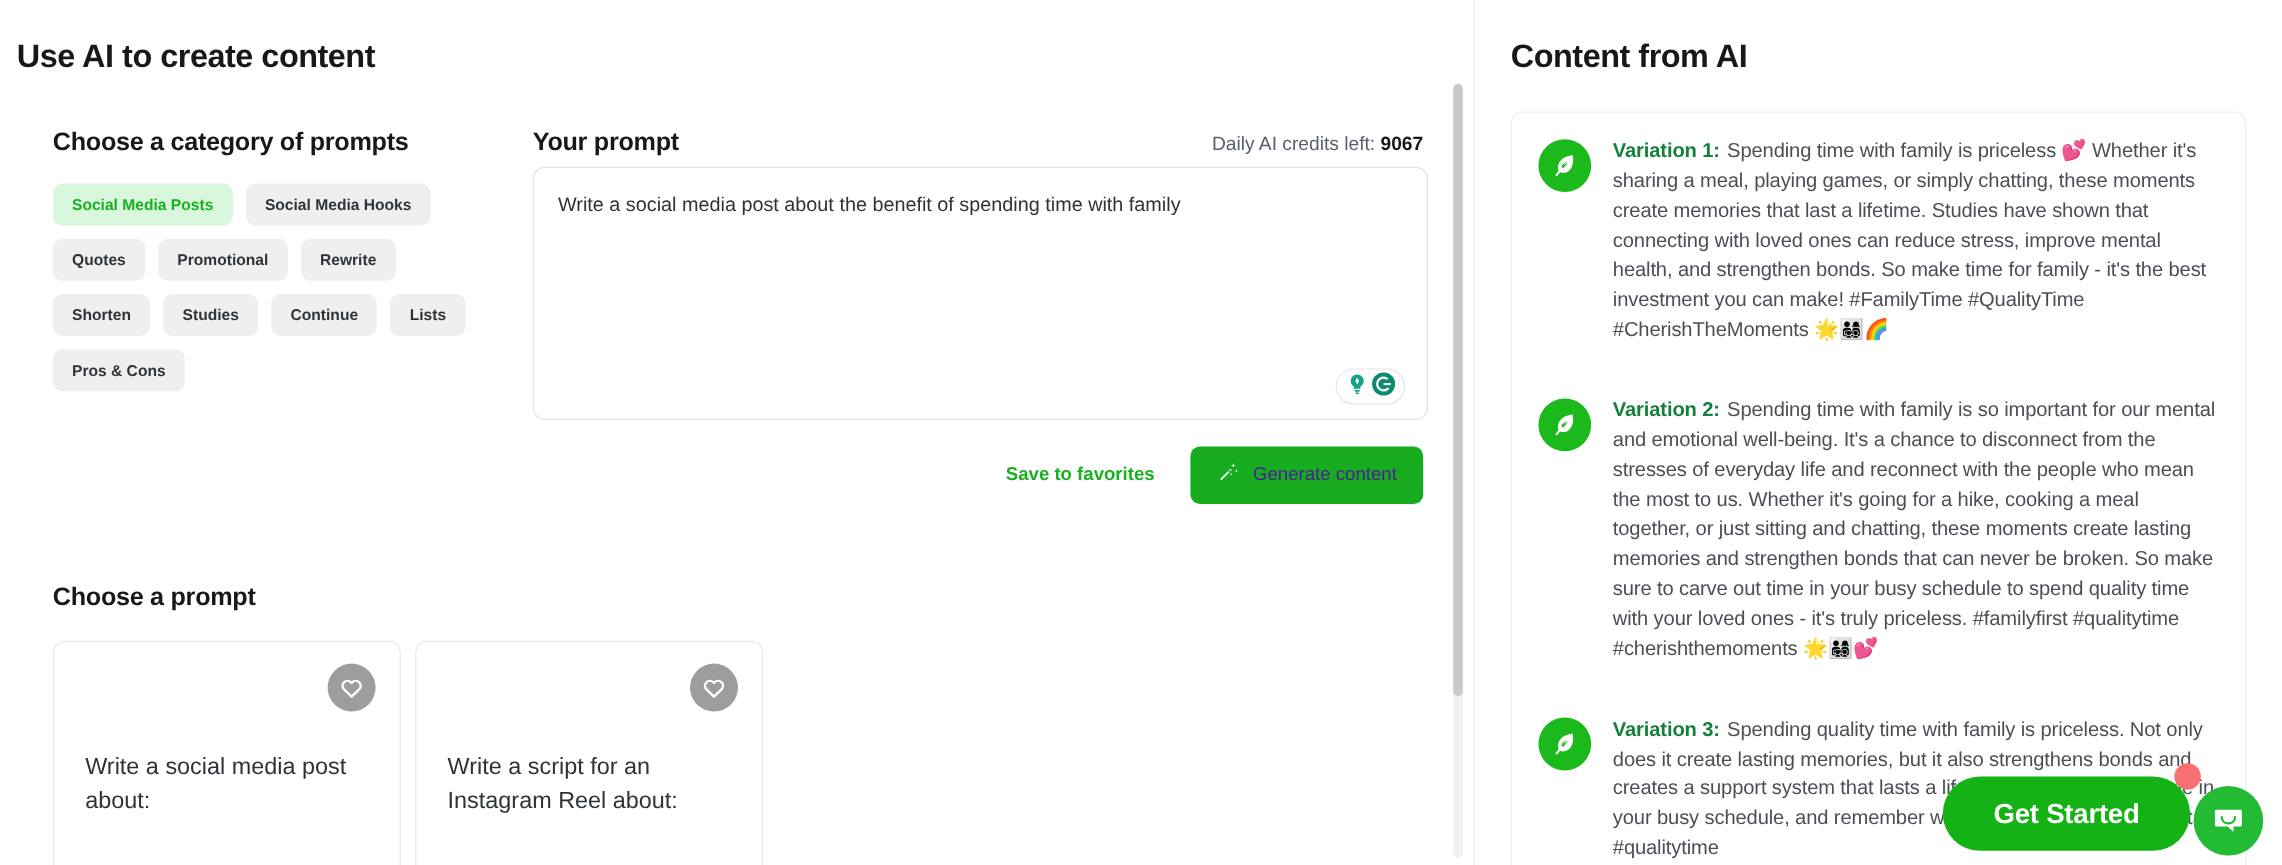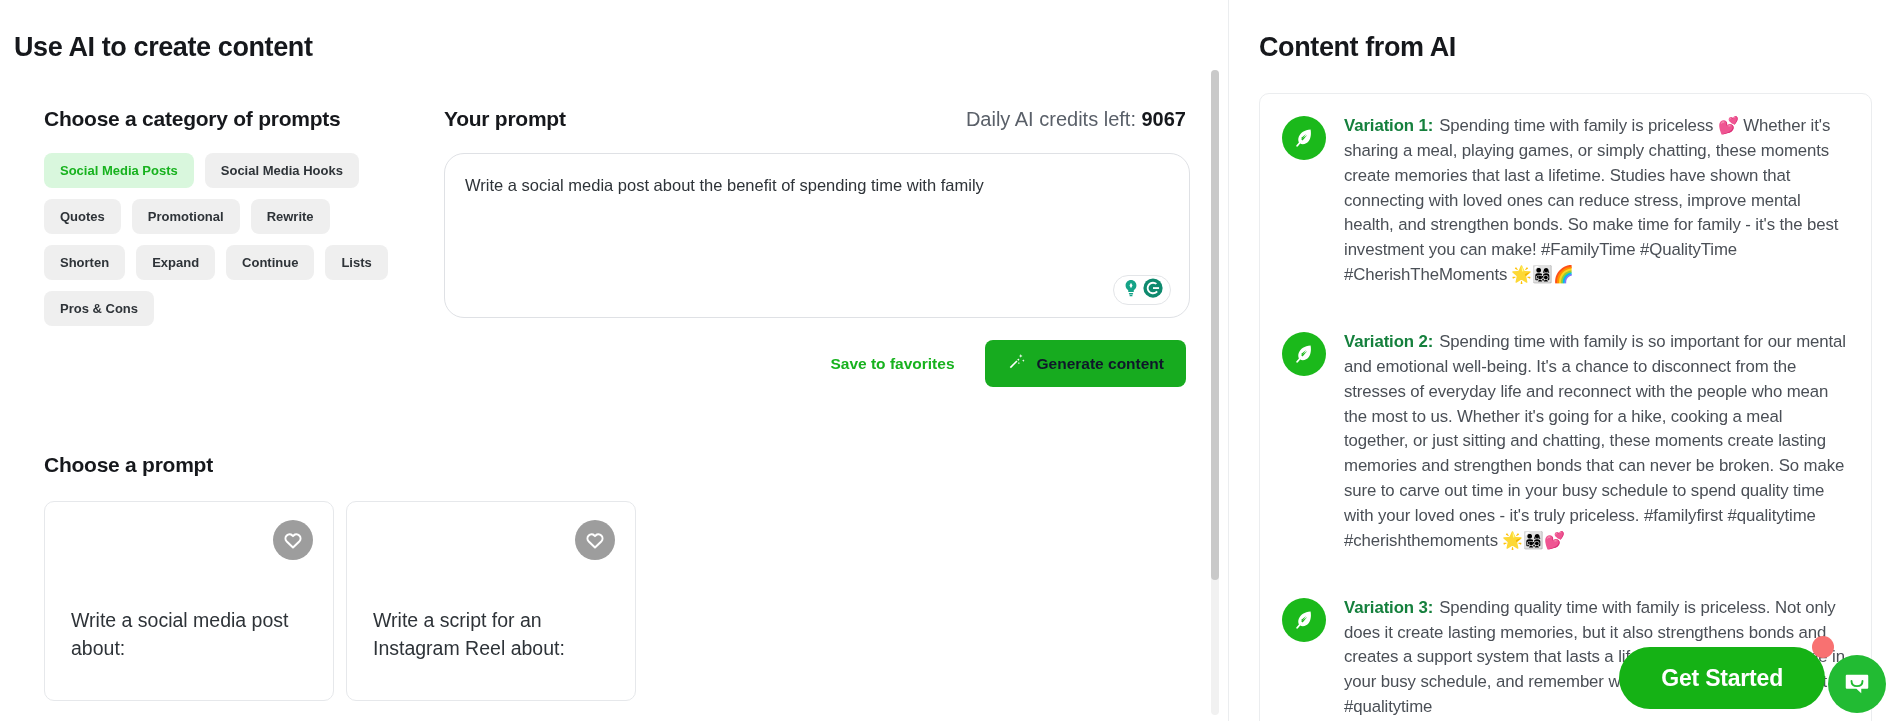--- a/index.html
+++ b/index.html
@@ -72,31 +72,31 @@
   }
 
   
   .prompt-head-row {
     display: flex;
     align-items: baseline;
     justify-content: space-between;
     padding-right: 4px;
   }
   .credits {
-    font-size: 20px;
+    font-size: 16px;
     color: #5a6069;
   }
   .credits b { color: #16181c; font-weight: bold; }
 
   .textarea-box {
     position: relative;
-    margin-top: 22px;
+    margin-top: 8px;
     border: 1px solid #dfe1e5;
-    border-radius: 20px;
-    height: 165px;
+    border-radius: 10px;
+    height: 211px;
     background: #fff;
   }
   .textarea-text {
     position: absolute;
     top: 20px; left: 20px; right: 20px;
     font-size: 16.5px;
     color: #2e3338;
     line-height: 1.45;
     border: none;
     outline: none;
@@ -150,26 +150,26 @@
     font-family: "Liberation Sans", sans-serif;
   }
   .caret {
     width: 0; height: 0;
     border-left: 6px solid transparent;
     border-right: 6px solid transparent;
     border-top: 7px solid #2e3338;
   }
   .btn-generate {
     background: #17ab1f;
-    color: #0f172a;
+    color: #4c1d95;
     border: none;
     border-radius: 8px;
     padding: 12px 22px;
     font-size: 15.5px;
-    font-weight: bold;
+    font-weight: normal;
     display: flex;
     align-items: center;
     gap: 11px;
     cursor: pointer;
     font-family: "Liberation Sans", sans-serif;
   }
 
   
   .choose-prompt-head {
     margin: 66px 0 0 30px;
@@ -198,21 +198,21 @@
     top: 18px; right: 20px;
     width: 40px; height: 40px;
     border-radius: 50%;
     background: #9d9d9d;
     display: flex; align-items: center; justify-content: center;
     cursor: pointer;
   }
   .card-text {
     position: absolute;
     left: 26px; right: 26px;
-    top: 104px;
+    top: 90px;
     font-size: 19.5px;
     color: #2e3338;
     line-height: 1.45;
   }
 
   
   .left-scrollbar {
     position: absolute;
     top: 70px; left: 1211px;
     width: 8px; height: 645px;
@@ -325,21 +325,21 @@
 
       <div class="col-categories">
         <h2 class="section-head">Choose a category of prompts</h2>
         <div class="chip-wrap">
           <button class="chip active">Social Media Posts</button>
           <button class="chip">Social Media Hooks</button>
           <button class="chip">Quotes</button>
           <button class="chip">Promotional</button>
           <button class="chip">Rewrite</button>
           <button class="chip">Shorten</button>
-          <button class="chip">Expand</button>
+          <button class="chip">Studies</button>
           <button class="chip">Continue</button>
           <button class="chip">Lists</button>
           <button class="chip">Pros &amp; Cons</button>
         </div>
       </div>
 
       <div class="col-prompt">
         <div class="prompt-head-row">
           <h2 class="section-head">Your prompt</h2>
           <div class="credits">

